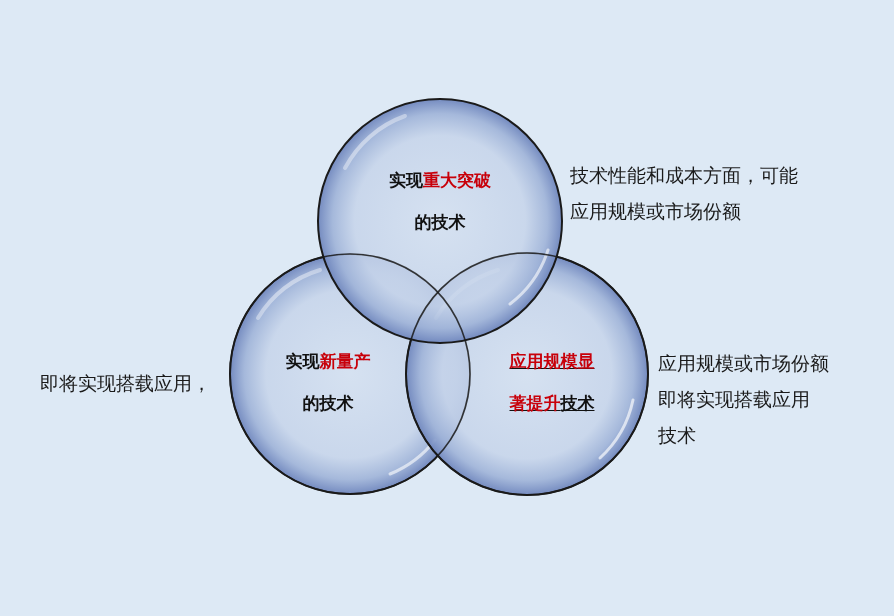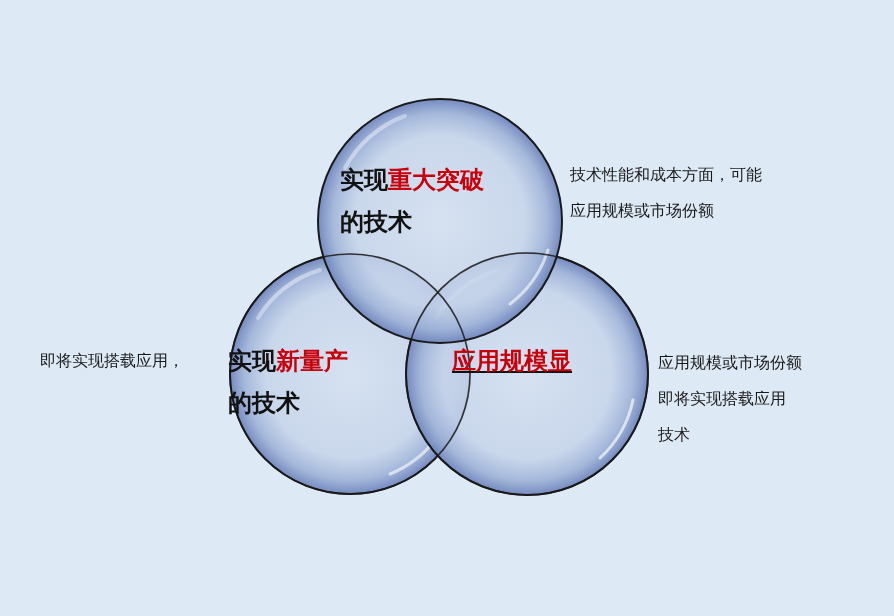--- a/index.html
+++ b/index.html
@@ -5,32 +5,32 @@
   html, body { margin: 0; padding: 0; }
   body {
     width: 894px; height: 616px;
     background: #dde9f5;
     position: relative; overflow: hidden;
     font-family: "DejaVu Sans", "Liberation Sans", sans-serif;
   }
   #venn { position: absolute; left: 0; top: 0; }
   .circle-label {
     position: absolute;
-    text-align: left;
+    text-align: center;
     font-weight: bold;
-    font-size: 24px;
+    font-size: 17px;
     line-height: 42px;
     color: #111;
     letter-spacing: 0px;
     white-space: nowrap;
   }
   .hl { color: #c8000a; }
   .side-note {
     position: absolute;
-    font-size: 16px;
+    font-size: 19px;
     line-height: 36px;
     color: #1a1a1a;
     white-space: nowrap;
   }
   .side-note div { display: block; }
 </style>
 </head>
 <body>
 
 <svg id="venn" width="894" height="616" viewBox="0 0 894 616">
@@ -76,28 +76,29 @@
   <div>的技术</div>
 </div>
 
 <div class="circle-label" style="left:228px; top:340px; width:200px;">
   <div><span>实现</span><span class="hl">新量产</span></div>
   <div>的技术</div>
 </div>
 
 <div class="circle-label" style="left:452px; top:340px; width:200px;text-decoration:underline;">
   <div><span class="hl">应用规模显</span></div>
+  <div><span class="hl">著提升</span><span>技术</span></div>
 </div>
 
 <div class="side-note" style="left:570px; top:157px;">
   <div>技术性能和成本方面，可能</div>
   <div>应用规模或市场份额</div>
 </div>
 
-<div class="side-note" style="left:40px; top:343px;">
+<div class="side-note" style="left:40px; top:365px;">
   <div>即将实现搭载应用，</div>
 </div>
 
 <div class="side-note" style="left:658px; top:345px;">
   <div>应用规模或市场份额</div>
   <div>即将实现搭载应用</div>
   <div>技术</div>
 </div>
 
 </body></html>

